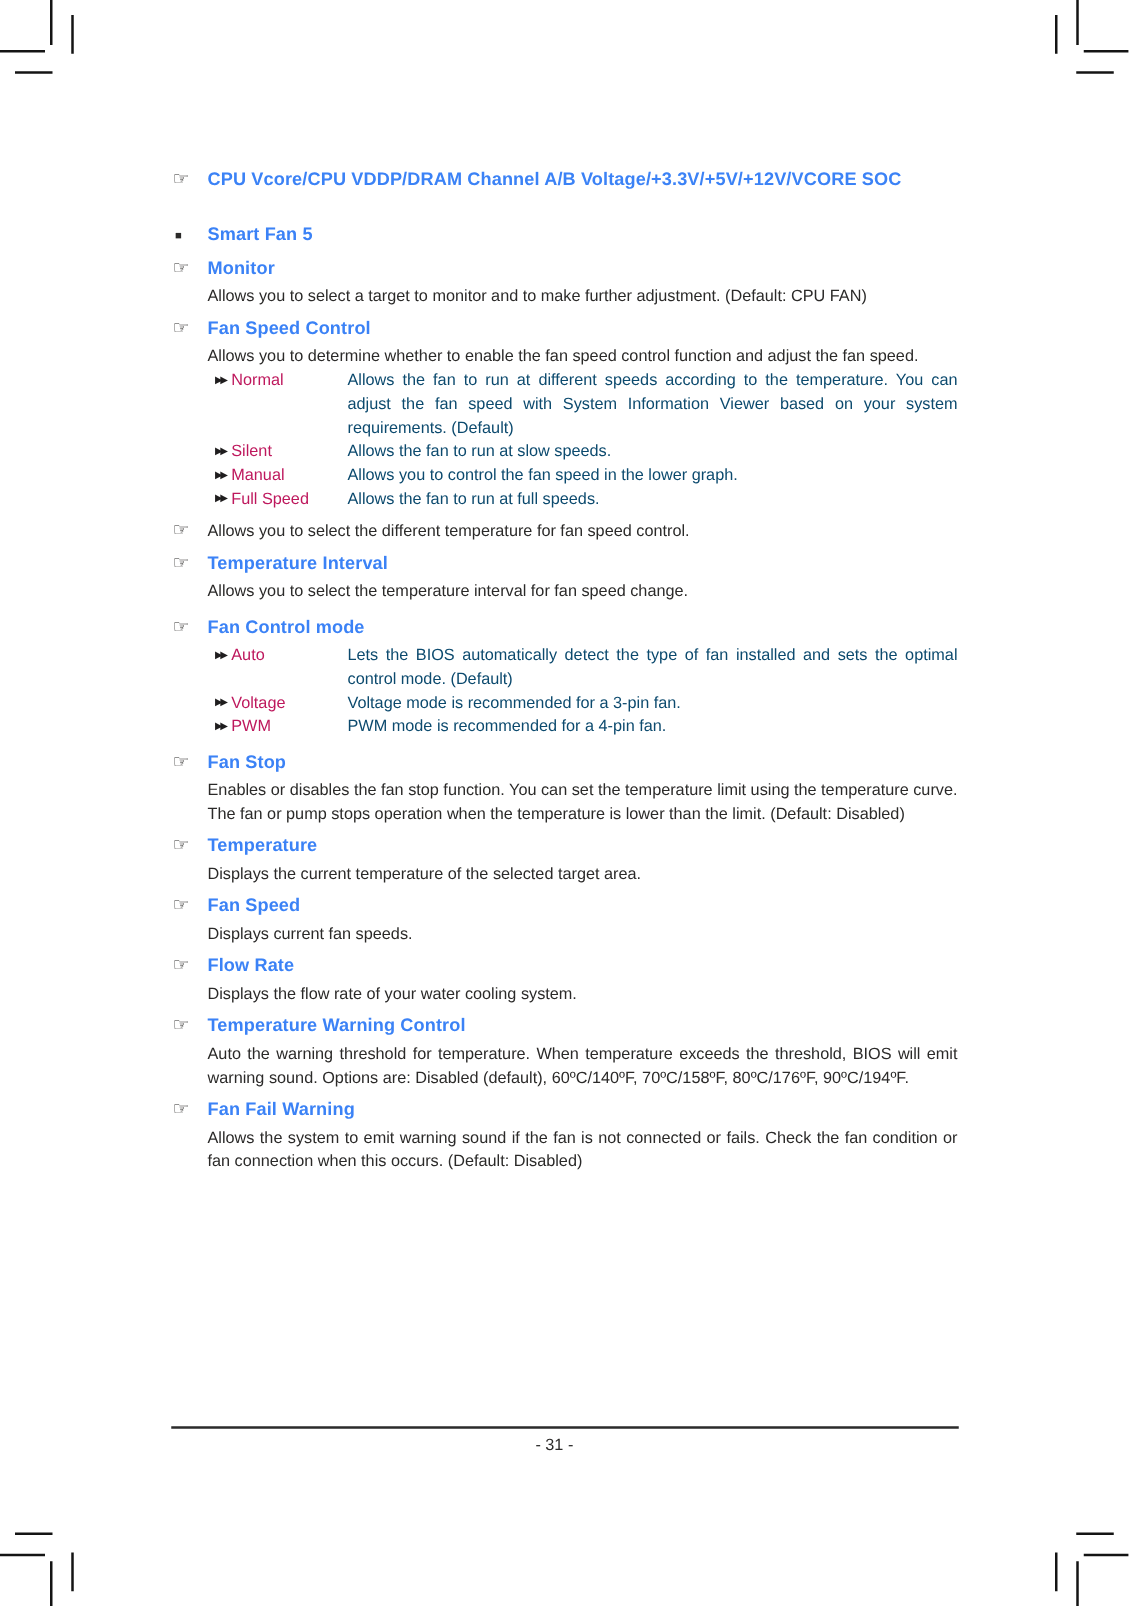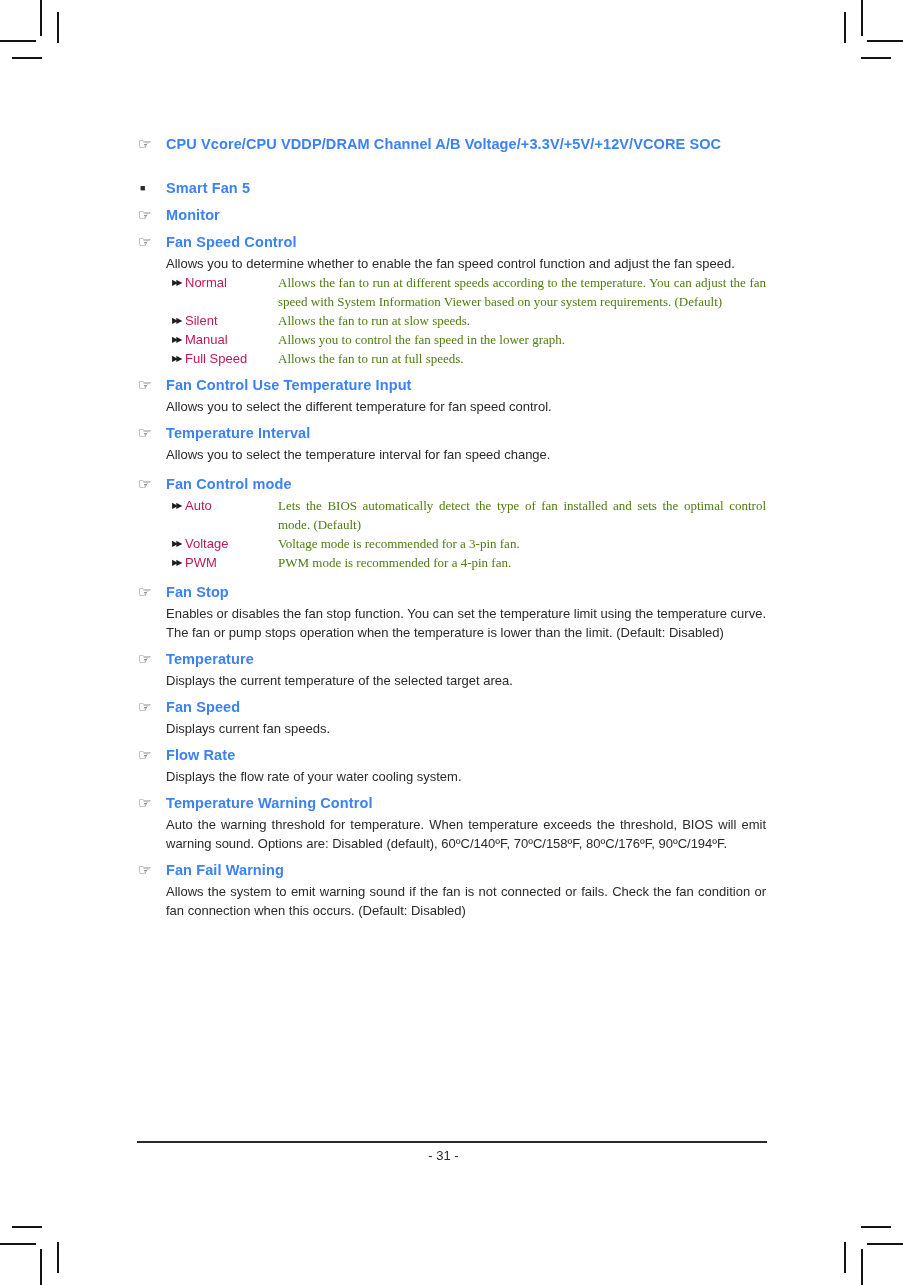--- a/index.html
+++ b/index.html
@@ -71,22 +71,21 @@
     flex: 0 0 93px;
     font-size: 13px;
     line-height: 19px;
     color: #be185d;
   }
   .opt-desc {
     flex: 1 1 auto;
     font-size: 13px;
     line-height: 19px;
     text-align: justify;
-    color: #4d7c0f;
-    font-family: Liberation Serif, serif;
+    color: #0c4a6e;
   }
 
   
   .footer-rule {
     position: absolute;
     left: 137px;
     top: 1141px;
     width: 630px;
     height: 2px;
     background: #2b2b2b;
@@ -135,20 +134,21 @@
     </div>
 
     <div class="entry gap-lg">
       <span class="bullet square">■</span>
       <h3>Smart Fan 5</h3>
     </div>
 
     <div class="entry">
       <span class="bullet">☞</span>
       <h3>Monitor</h3>
+      <p>Allows you to select a target to monitor and to make further adjustment. (Default: CPU FAN)</p>
     </div>
 
     <div class="entry">
       <span class="bullet">☞</span>
       <h3>Fan Speed Control</h3>
       <p>Allows you to determine whether to enable the fan speed control function and adjust the fan speed.</p>
       <div class="options">
         <div class="opt-row">
           <span class="opt-arrow">▶▶</span>
           <span class="opt-term">Normal</span>
@@ -167,21 +167,20 @@
         <div class="opt-row">
           <span class="opt-arrow">▶▶</span>
           <span class="opt-term">Full Speed</span>
           <span class="opt-desc">Allows the fan to run at full speeds.</span>
         </div>
       </div>
     </div>
 
     <div class="entry">
       <span class="bullet">☞</span>
-      <h3>Fan Control Use Temperature Input</h3>
       <p>Allows you to select the different temperature for fan speed control.</p>
     </div>
 
     <div class="entry">
       <span class="bullet">☞</span>
       <h3>Temperature Interval</h3>
       <p>Allows you to select the temperature interval for fan speed change.</p>
     </div>
 
     <div class="entry gap-md">

